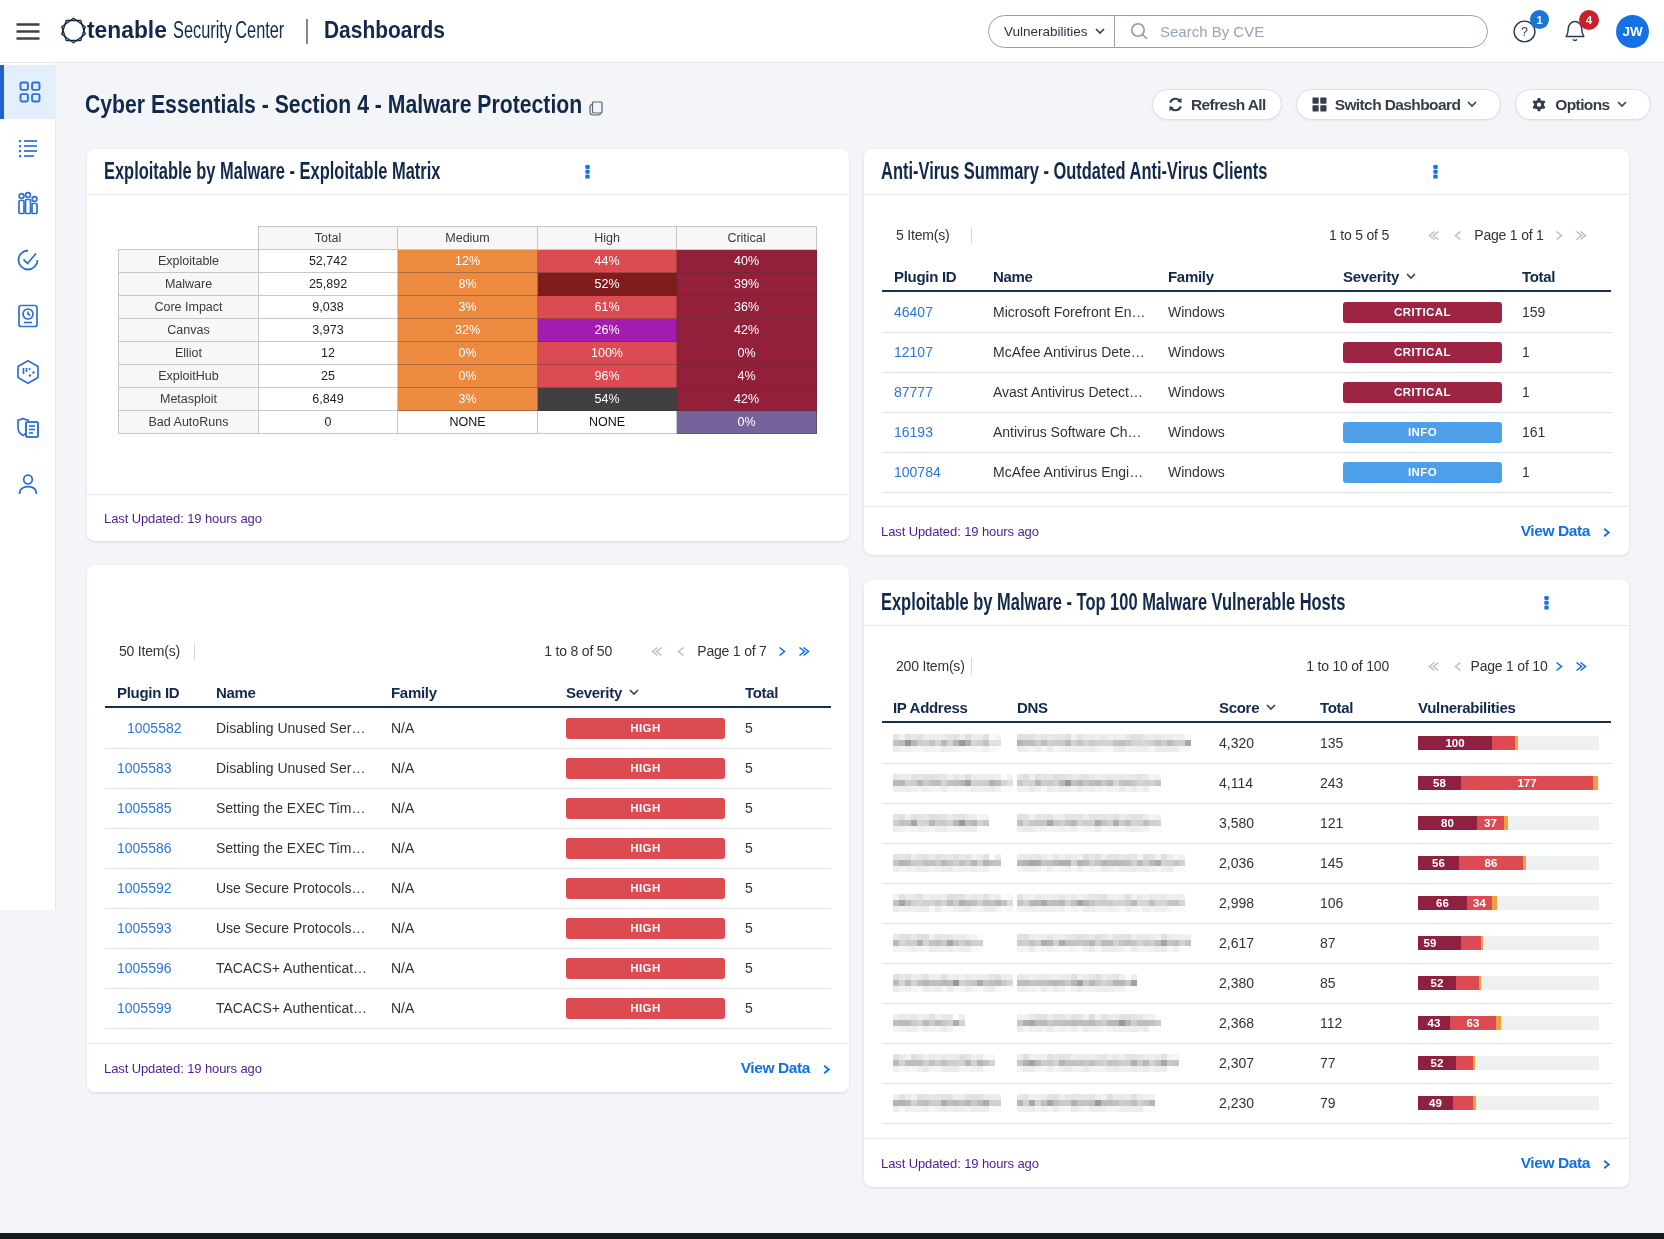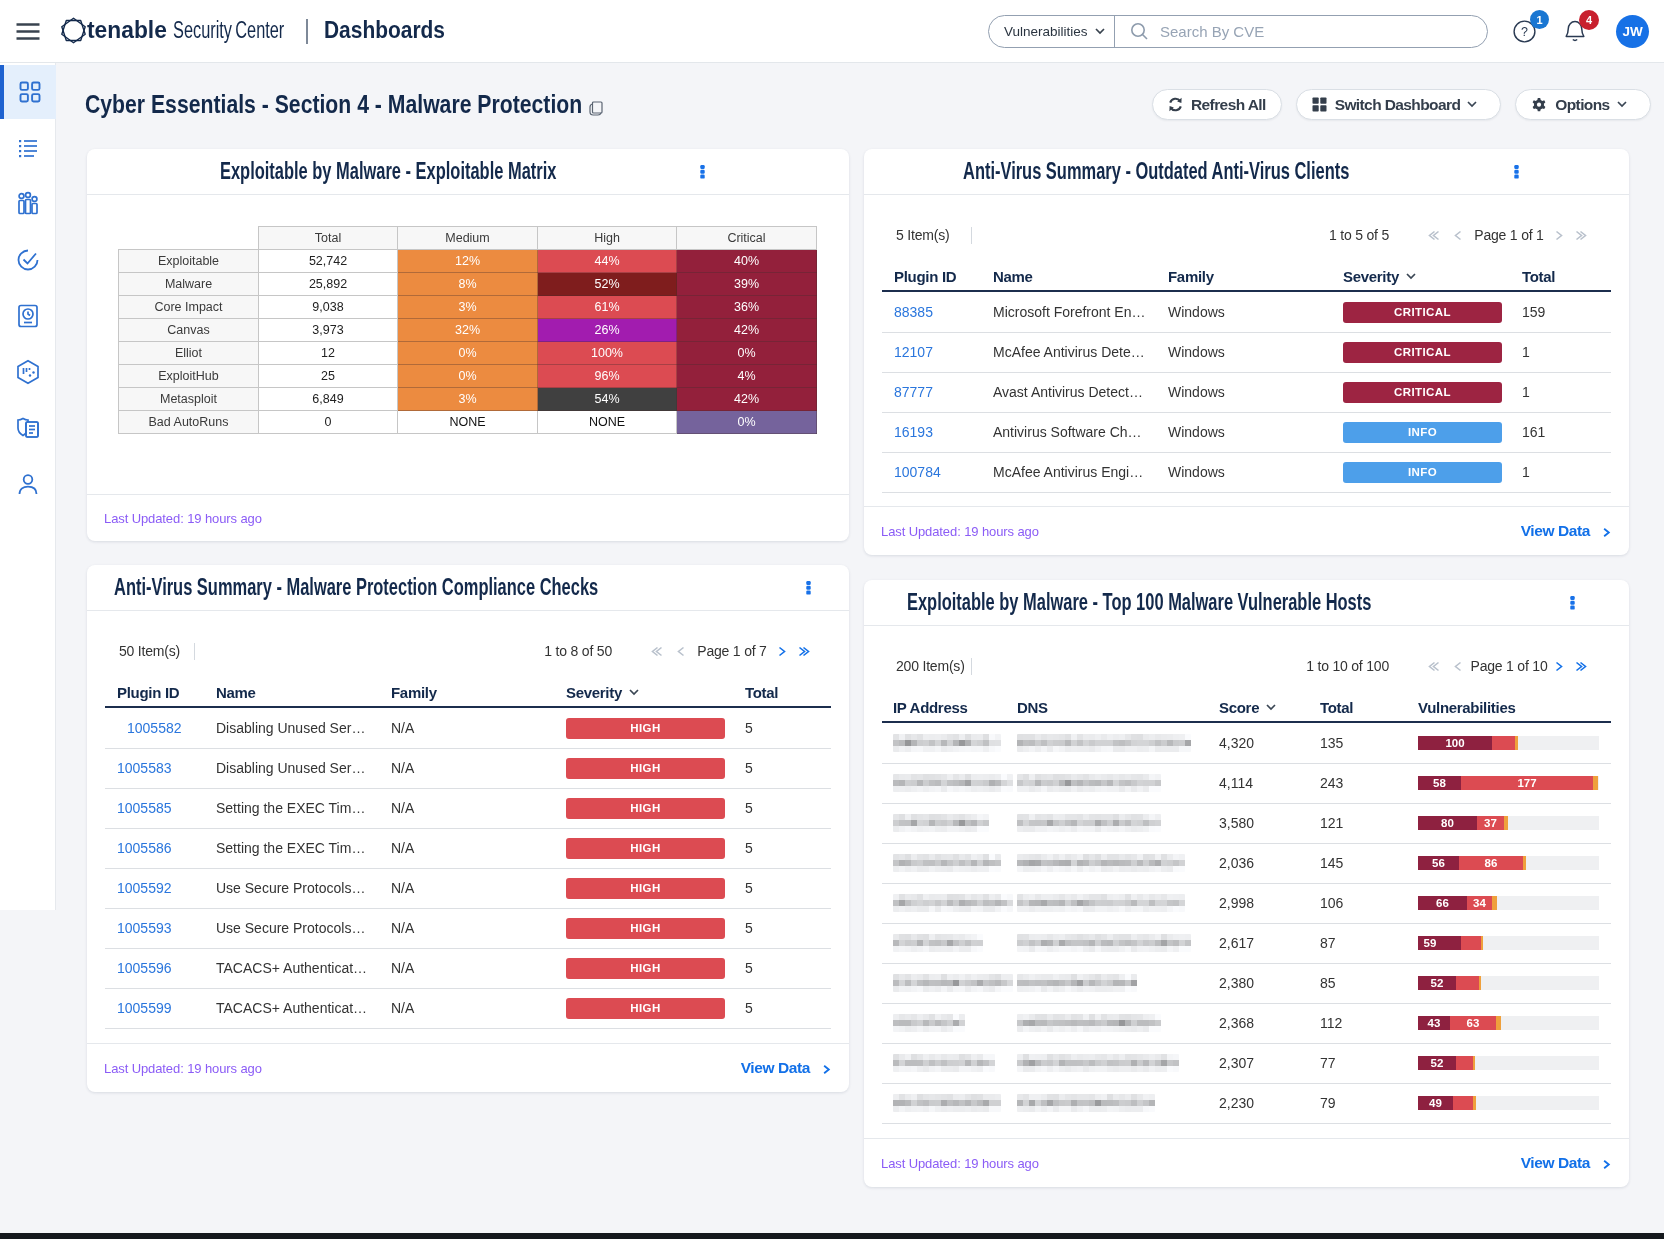--- a/index.html
+++ b/index.html
@@ -50,27 +50,27 @@
 .btn { height:31px; background:#fff; border:1px solid #DADFE5; border-radius:16px;
   box-shadow:0 1px 2px rgba(20,30,50,0.06); display:flex; align-items:center;
   padding:0 15px; font-size:15.5px; font-weight:700; color:#343E4B; white-space:nowrap;
   letter-spacing:-0.6px; }
 .btn svg { margin-right:8px; }
 
 .card { position:absolute; background:#fff; border-radius:8px;
   box-shadow:0 1px 3px rgba(23,43,77,0.12); }
 .chead { position:absolute; left:0; top:0; right:0; height:46px;
   border-bottom:1px solid #E5E8EC; display:flex; align-items:center;
-  padding:0 17px; justify-content:center; }
+  padding:0 17px; justify-content:flex-start; }
 .chead > span:first-child { font-size:23.5px; font-weight:700; color:#13294B;
   transform:scaleX(0.7); transform-origin:0 50%; white-space:nowrap; }
 .keb { display:flex; margin-right:11px; }
 .cfoot { position:absolute; left:0; right:0; border-top:1px solid #E5E8EC;
   display:flex; align-items:center; padding:0 17px; justify-content:space-between; }
-.lu { font-size:13px; color:#8b5cf6; letter-spacing:-0.1px; }
+.lu { font-size:13px; color:#4c1d95; letter-spacing:-0.1px; }
 .vd { font-size:15.5px; font-weight:700; color:#1270E8; display:flex; align-items:center;
   letter-spacing:-0.4px; }
 
 .toolbar { position:absolute; left:0; right:0; top:66px; height:40px; font-size:14px; color:#333; letter-spacing:-0.2px; }
 .toolbar span { position:absolute; top:0; height:40px; display:flex; align-items:center; }
 .t-items { left:32px; }
 .t-div { left:107px; width:1px; height:17px !important; top:12px !important; background:#D4D9DF; }
 .t-range { left:380px; width:145px; justify-content:flex-end; }
 .t-page { left:603px; width:84px; justify-content:center; white-space:nowrap; }
 .t-ic { width:14px; justify-content:center; }
@@ -413,21 +413,21 @@
       <span class="th" style="left:129px">Name</span>
       <span class="th" style="left:304px">Family</span>
       <span class="th" style="left:479px">Severity<svg width="10" height="7" viewBox="0 0 10 7" style="margin-left:7px">
           <path d="M1,1 L5,5 L9,1" fill="none" stroke="#3A4654" stroke-width="1.7"></path>
         </svg></span>
       <span class="th" style="left:658px">Total</span>
     </div>
 <div class="thrule" style="top:140px"></div>
 <div class="trow" style="top:143px">
       <span class="td" style="left:30px">
-        <a class="plink">88385</a>
+        <a class="plink">46407</a>
       </span>
       <span class="td" style="left:129px">Microsoft Forefront En…</span>
       <span class="td" style="left:304px">Windows</span>
       <span class="td" style="left:479px">
         <span class="sbadge" style="background:#9D2442">CRITICAL</span>
       </span>
       <span class="td" style="left:658px">159</span>
     </div>
     <div class="rsep" style="top:183px"></div>
     <div class="trow" style="top:183px">
@@ -479,30 +479,20 @@
     </div>
     <div class="rsep" style="top:343px"></div>
 <div class="cfoot" style="top:357px;height:49px">
   <span class="lu">Last Updated: 19 hours ago</span>
   <span class="vd">View Data <svg style="margin-left:10px;position:relative;top:1px" width="12" height="13" viewBox="0 0 13 13">
           <path d="M4.5,2.5 L9.5,6.5 L4.5,10.5" fill="none" stroke="#1270E8" stroke-width="2"></path>
         </svg></span>
 </div>
 </div>
 <div class="card" style="left:87px;top:565px;width:762px;height:527px">
-<div class="chead">
-      <span>Anti-Virus Summary - Malware Protection Compliance Checks</span>
-      <span class="keb">
-        <svg width="5" height="14" viewBox="0 0 5 14">
-          <rect x="0.3" y="0" width="4.4" height="4" rx="1.2" fill="#1871E8"></rect>
-          <rect x="0.3" y="4.8" width="4.4" height="4" rx="1.2" fill="#1871E8"></rect>
-          <rect x="0.3" y="9.6" width="4.4" height="4" rx="1.2" fill="#1871E8"></rect>
-        </svg>
-      </span>
-    </div>
 <div class="toolbar">
   <span class="t-items">50 Item(s)</span>
       <span class="t-div"></span>
   <span class="t-range">1 to 8 of 50</span>
   <span class="t-ic" style="left:561px">
         <svg width="13" height="13" viewBox="0 0 13 13">
           <path d="M8.5,2.5 L3.5,6.5 L8.5,10.5" fill="none" stroke="#B9C1CC" stroke-width="1.6"></path>
           <path d="M12.5,2.5 L7.5,6.5 L12.5,10.5" fill="none" stroke="#B9C1CC" stroke-width="1.6"></path>
         </svg>
       </span>

